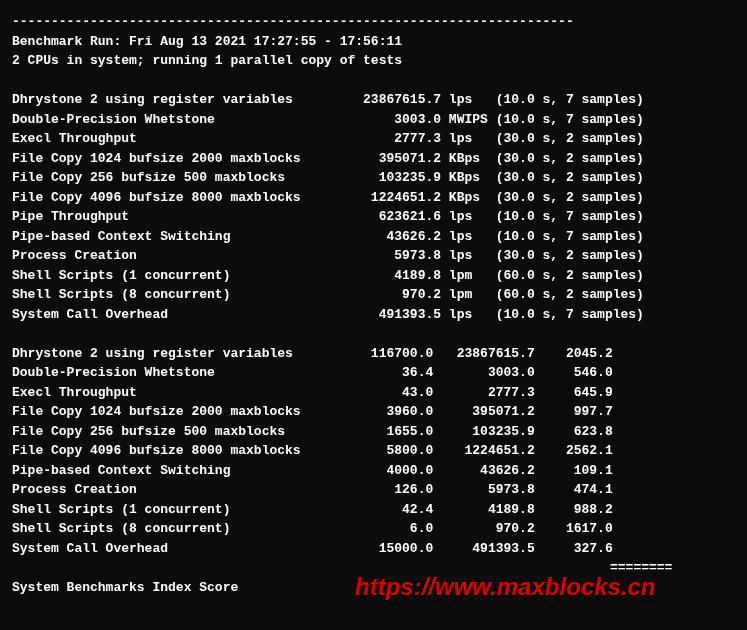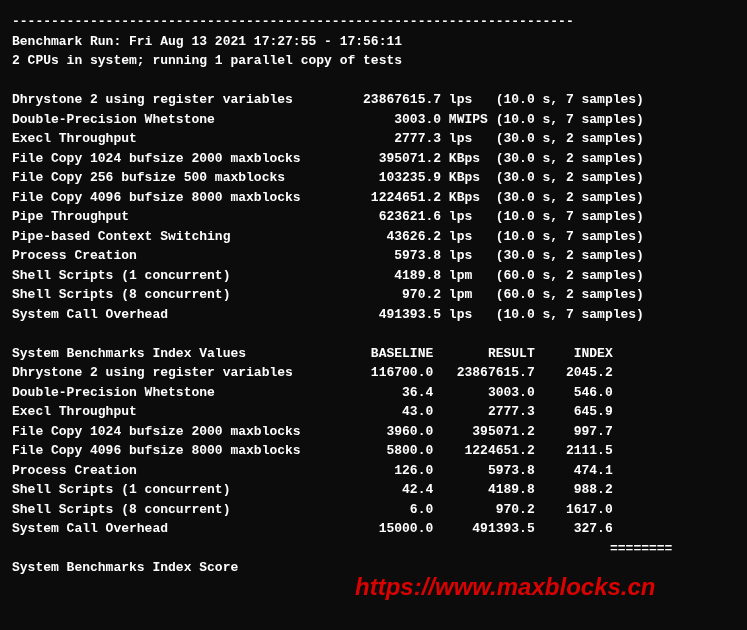--- a/index.html
+++ b/index.html
@@ -63,27 +63,28 @@
       <div class="line">Pipe Throughput                                623621.6 lps   (10.0 s, 7 samples)</div>
       <div class="line">Pipe-based Context Switching                    43626.2 lps   (10.0 s, 7 samples)</div>
       <div class="line">Process Creation                                 5973.8 lps   (30.0 s, 2 samples)</div>
       <div class="line">Shell Scripts (1 concurrent)                     4189.8 lpm   (60.0 s, 2 samples)</div>
       <div class="line">Shell Scripts (8 concurrent)                      970.2 lpm   (60.0 s, 2 samples)</div>
       <div class="line">System Call Overhead                           491393.5 lps   (10.0 s, 7 samples)</div>
     </div>
 
   <div class="line">&nbsp;</div>
 
-  <div id="index-header" class="line">System Benchmarks Index Values                BASELINE       RESULT     INDEX</div>
   <div id="index-block">
       <div class="line">Dhrystone 2 using register variables          116700.0   23867615.7    2045.2</div>
       <div class="line">Double-Precision Whetstone                        36.4       3003.0     546.0</div>
       <div class="line">Execl Throughput                                  43.0       2777.3     645.9</div>
       <div class="line">File Copy 1024 bufsize 2000 maxblocks           3960.0     395071.2     997.7</div>
-      <div class="line">File Copy 4096 bufsize 8000 maxblocks           5800.0    1224651.2    2111.5</div>
+      <div class="line">File Copy 256 bufsize 500 maxblocks             1655.0     103235.9     623.8</div>
+      <div class="line">File Copy 4096 bufsize 8000 maxblocks           5800.0    1224651.2    2562.1</div>
+      <div class="line">Pipe-based Context Switching                    4000.0      43626.2     109.1</div>
       <div class="line">Process Creation                                 126.0       5973.8     474.1</div>
       <div class="line">Shell Scripts (1 concurrent)                      42.4       4189.8     988.2</div>
       <div class="line">Shell Scripts (8 concurrent)                       6.0        970.2    1617.0</div>
       <div class="line">System Call Overhead                           15000.0     491393.5     327.6</div>
     </div>
 
   <div class="sep-line">========</div>
   <div class="line">System Benchmarks Index Score</div>
 </div>
 

